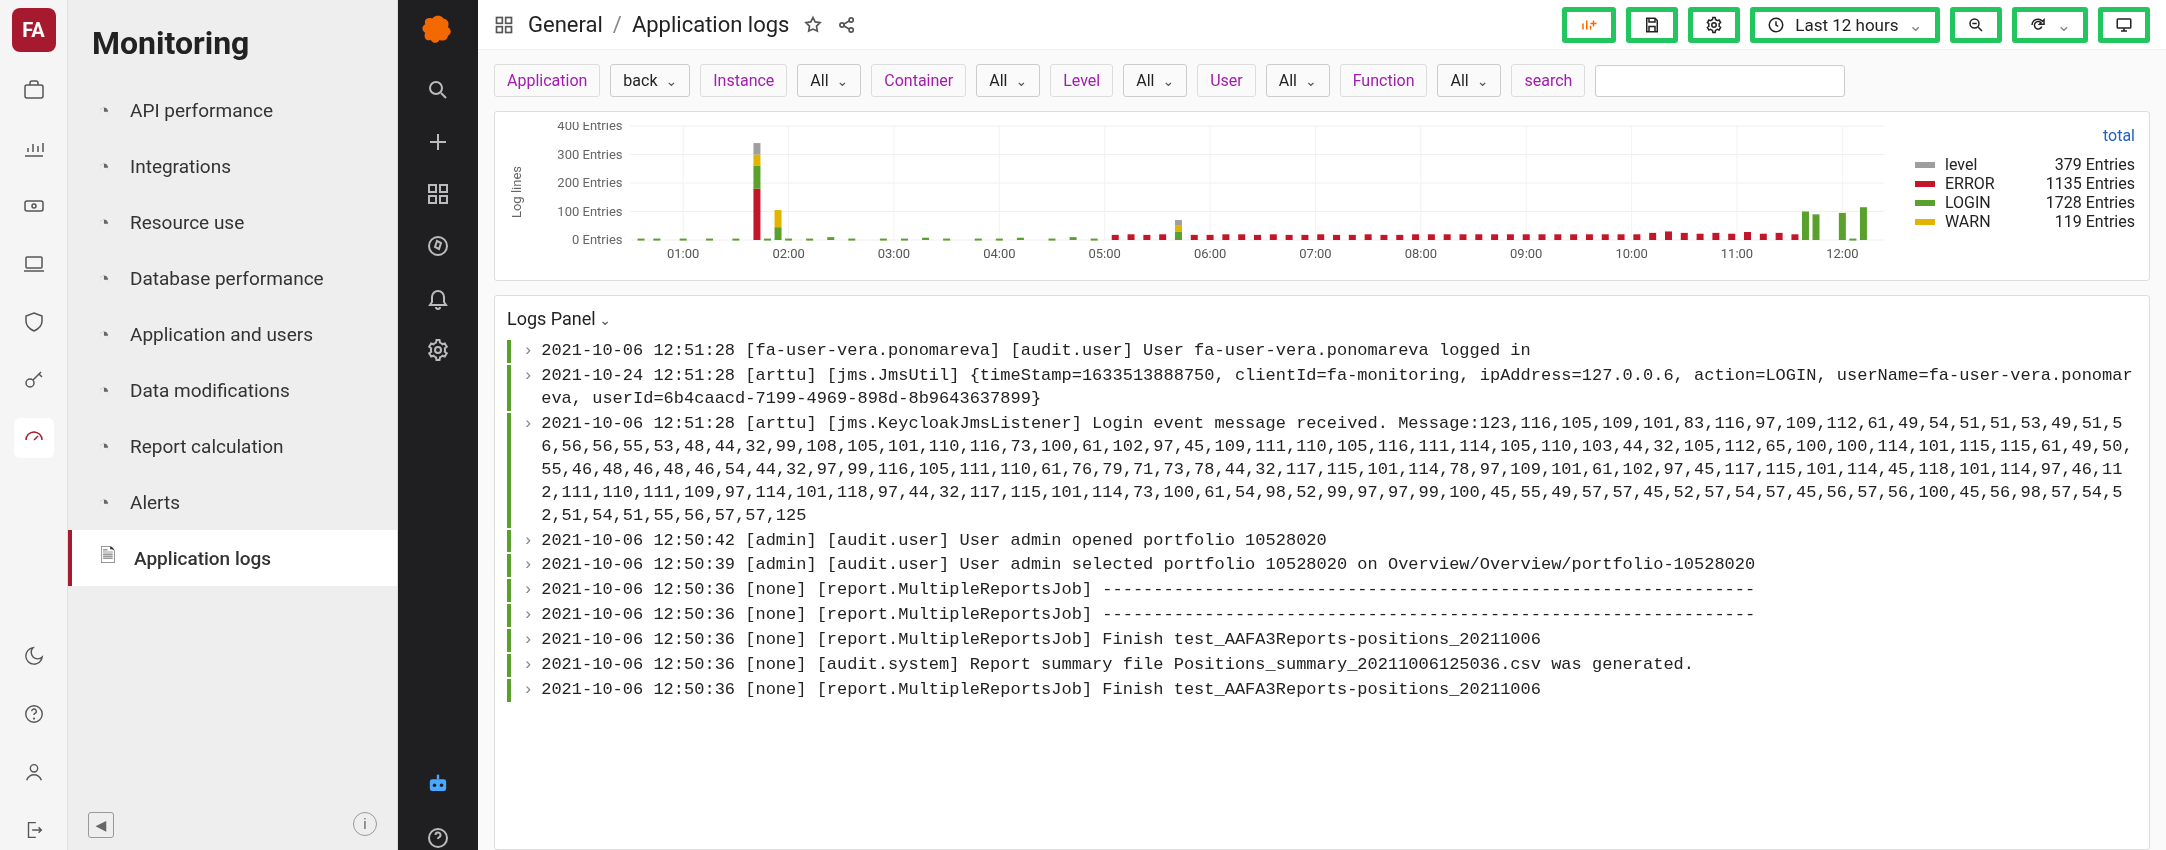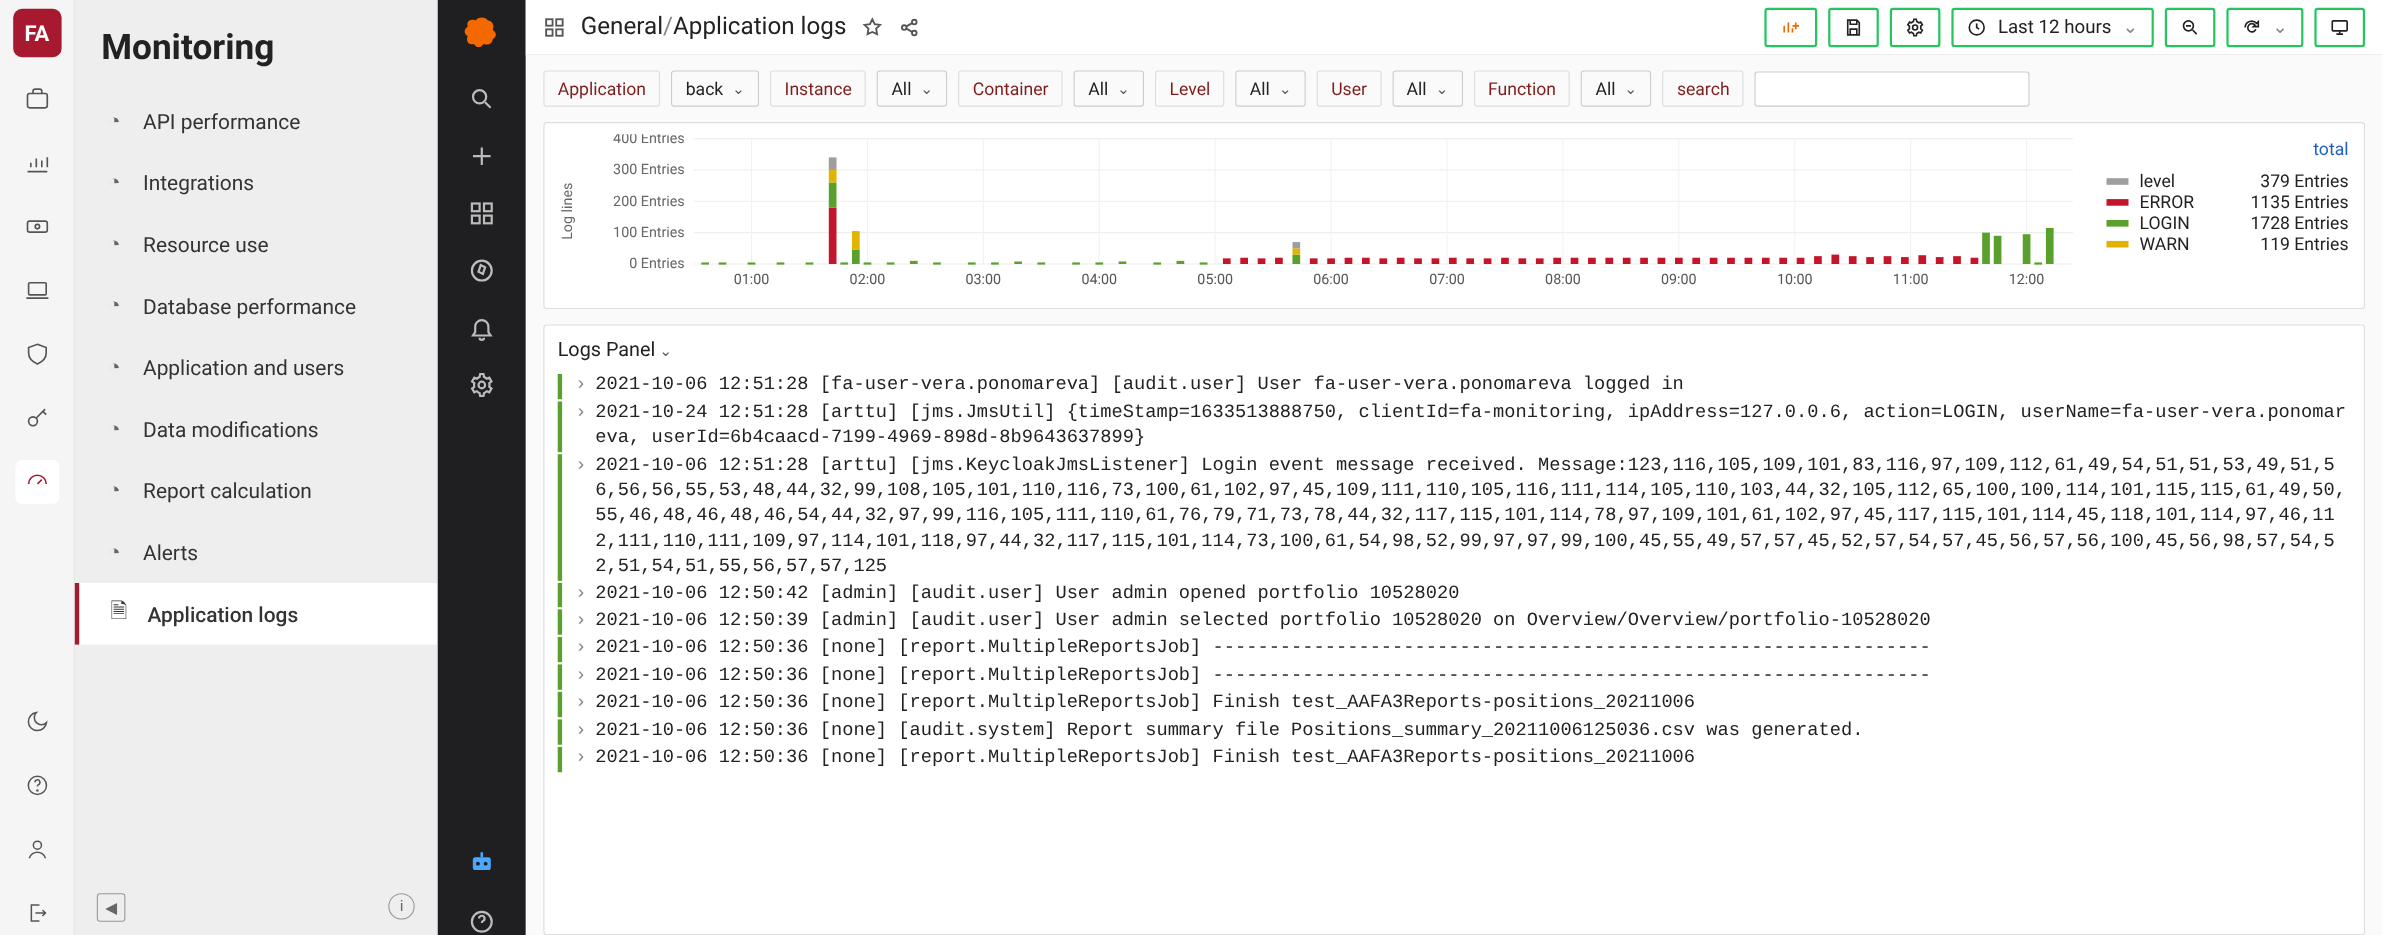--- a/index.html
+++ b/index.html
@@ -111,49 +111,49 @@
 .topbar {
   height: 50px;
   display: flex;
   align-items: center;
   padding: 0 16px;
   gap: 14px;
   border-bottom: 1px solid #eee;
   background: #fff;
 }
 .topbar .crumb {
-  display: flex; align-items: center; gap: 0;
+  display: flex; align-items: center; gap: 10px;
   font-size: 22px;
 }
 .topbar .crumb .sep { color: #888; }
 .topbar .tb-right {
   margin-left: auto;
   display: flex;
   gap: 10px;
   align-items: center;
 }
 .topbar .tb-btn {
   height: 36px;
-  border: 2px solid #22c55e;
+  border: 5px solid #22c55e;
   border-radius: 3px;
   background: #fff;
   display: flex;
   align-items: center;
   padding: 0 12px;
   gap: 8px;
   font-size: 17px;
 }
 .filters {
   display: flex;
   align-items: center;
   gap: 10px;
   padding: 14px 16px;
 }
 .filter-label {
-  color: #7f1d1d;
+  color: #a21caf;
   border: 1px solid #ddd;
   border-radius: 3px;
   padding: 6px 12px;
   font-size: 16px;
 }
 .filter-value {
   border: 1px solid #ccc;
   border-radius: 3px;
   padding: 6px 12px;
   font-size: 16px;

